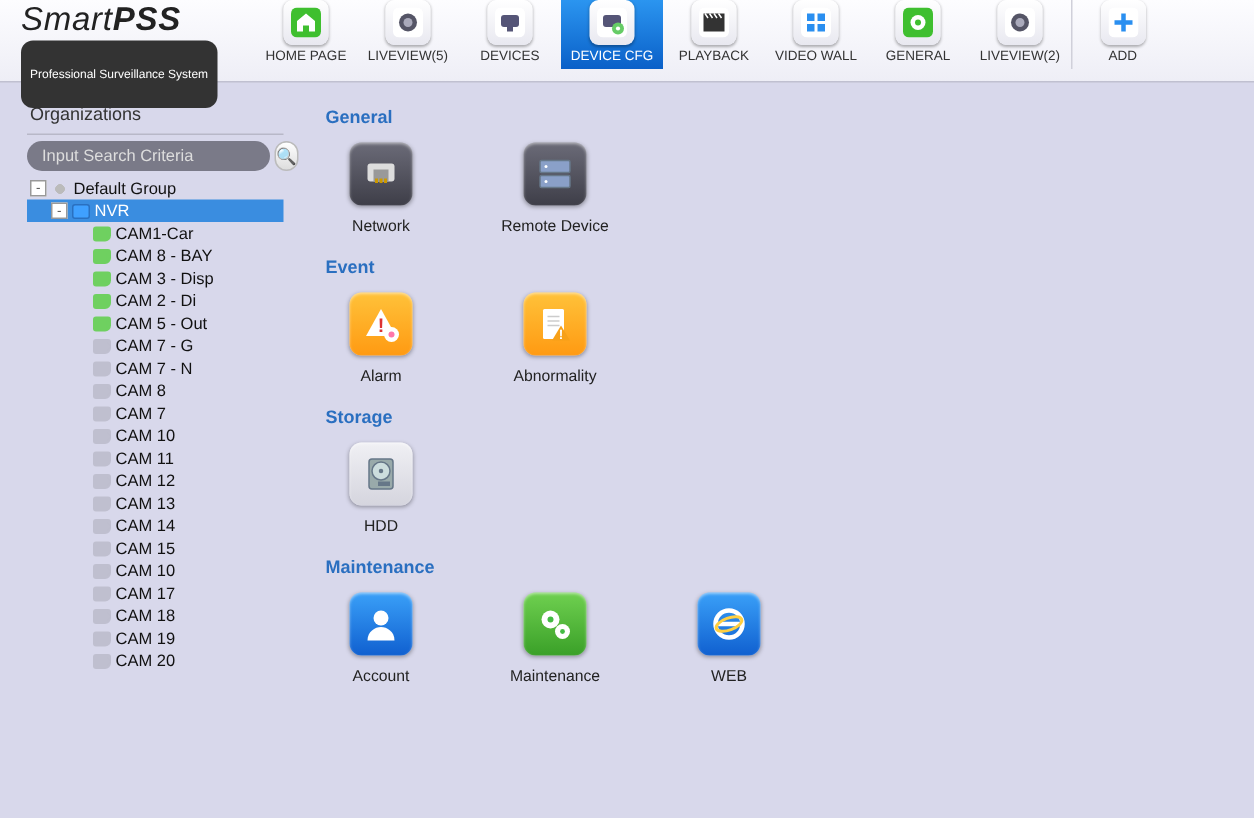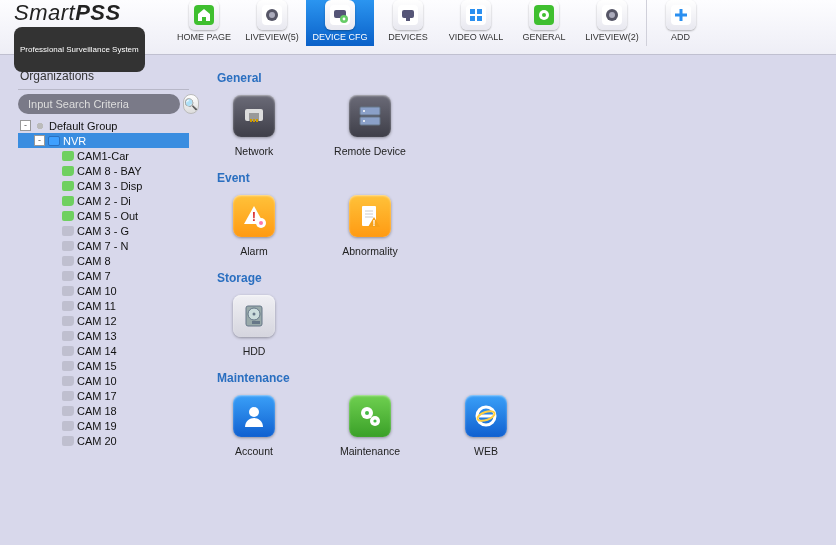--- a/index.html
+++ b/index.html
@@ -78,40 +78,51 @@
       <div class="tab">
         <div class="ticon">
           <svg width="20" height="20" viewBox="0 0 20 20">
             <rect width="20" height="20" rx="4" fill="#fff"></rect>
             <circle cx="10" cy="10" r="6" fill="#556"></circle>
             <circle cx="10" cy="10" r="3" fill="#aab"></circle>
           </svg>
         </div>
         <div class="tlabel">LIVEVIEW(5)</div>
       </div>
+      <div class="tab">
+        <div class="ticon">
+          <svg width="20" height="20" viewBox="0 0 20 20">
+            <rect width="20" height="20" rx="4" fill="#fff"></rect>
+            <rect x="4" y="5" width="12" height="8" rx="2" fill="#557"></rect>
+            <rect x="8" y="13" width="4" height="3" fill="#557"></rect>
+          </svg>
+        </div>
+        <div class="tlabel">DEVICES</div>
+      </div>
       <div class="tab active">
         <div class="ticon">
           <svg width="20" height="20" viewBox="0 0 20 20">
             <rect width="20" height="20" rx="4" fill="#fff"></rect>
             <rect x="4" y="5" width="12" height="8" rx="2" fill="#557"></rect>
             <circle cx="14" cy="14" r="4" fill="#6c6"></circle>
             <circle cx="14" cy="14" r="1.4" fill="#fff"></circle>
           </svg>
         </div>
         <div class="tlabel">DEVICE CFG</div>
       </div>
       <div class="tab">
         <div class="ticon">
           <svg width="20" height="20" viewBox="0 0 20 20">
             <rect width="20" height="20" rx="4" fill="#fff"></rect>
-            <rect x="4" y="5" width="12" height="8" rx="2" fill="#557"></rect>
-            <rect x="8" y="13" width="4" height="3" fill="#557"></rect>
-          </svg>
-        </div>
-        <div class="tlabel">DEVICES</div>
+            <rect x="3" y="7" width="14" height="9" fill="#333"></rect>
+            <rect x="3" y="4" width="14" height="3" fill="#333"></rect>
+            <path d="M4 4l2 3M7 4l2 3M10 4l2 3M13 4l2 3" stroke="#fff"></path>
+          </svg>
+        </div>
+        <div class="tlabel">PLAYBACK</div>
       </div>
       <div class="tab">
         <div class="ticon">
           <svg width="20" height="20" viewBox="0 0 20 20">
             <rect width="20" height="20" rx="4" fill="#fff"></rect>
             <rect x="4" y="4" width="5" height="5" fill="#2a8ff0"></rect>
             <rect x="11" y="4" width="5" height="5" fill="#2a8ff0"></rect>
             <rect x="4" y="11" width="5" height="5" fill="#2a8ff0"></rect>
             <rect x="11" y="11" width="5" height="5" fill="#2a8ff0"></rect>
           </svg>
@@ -199,21 +210,21 @@
         <div class="tree-row">
           <span class="spacer" style="width:28px"></span>
           <span style="width:14px;display:inline-block"></span>
           <span class="nodeicon ico-cam-on"></span>
           <span>CAM 5 - Out</span>
         </div>
         <div class="tree-row">
           <span class="spacer" style="width:28px"></span>
           <span style="width:14px;display:inline-block"></span>
           <span class="nodeicon ico-cam-off"></span>
-          <span>CAM 3 - G</span>
+          <span>CAM 7 - G</span>
         </div>
         <div class="tree-row">
           <span class="spacer" style="width:28px"></span>
           <span style="width:14px;display:inline-block"></span>
           <span class="nodeicon ico-cam-off"></span>
           <span>CAM 7 - N</span>
         </div>
         <div class="tree-row">
           <span class="spacer" style="width:28px"></span>
           <span style="width:14px;display:inline-block"></span>

